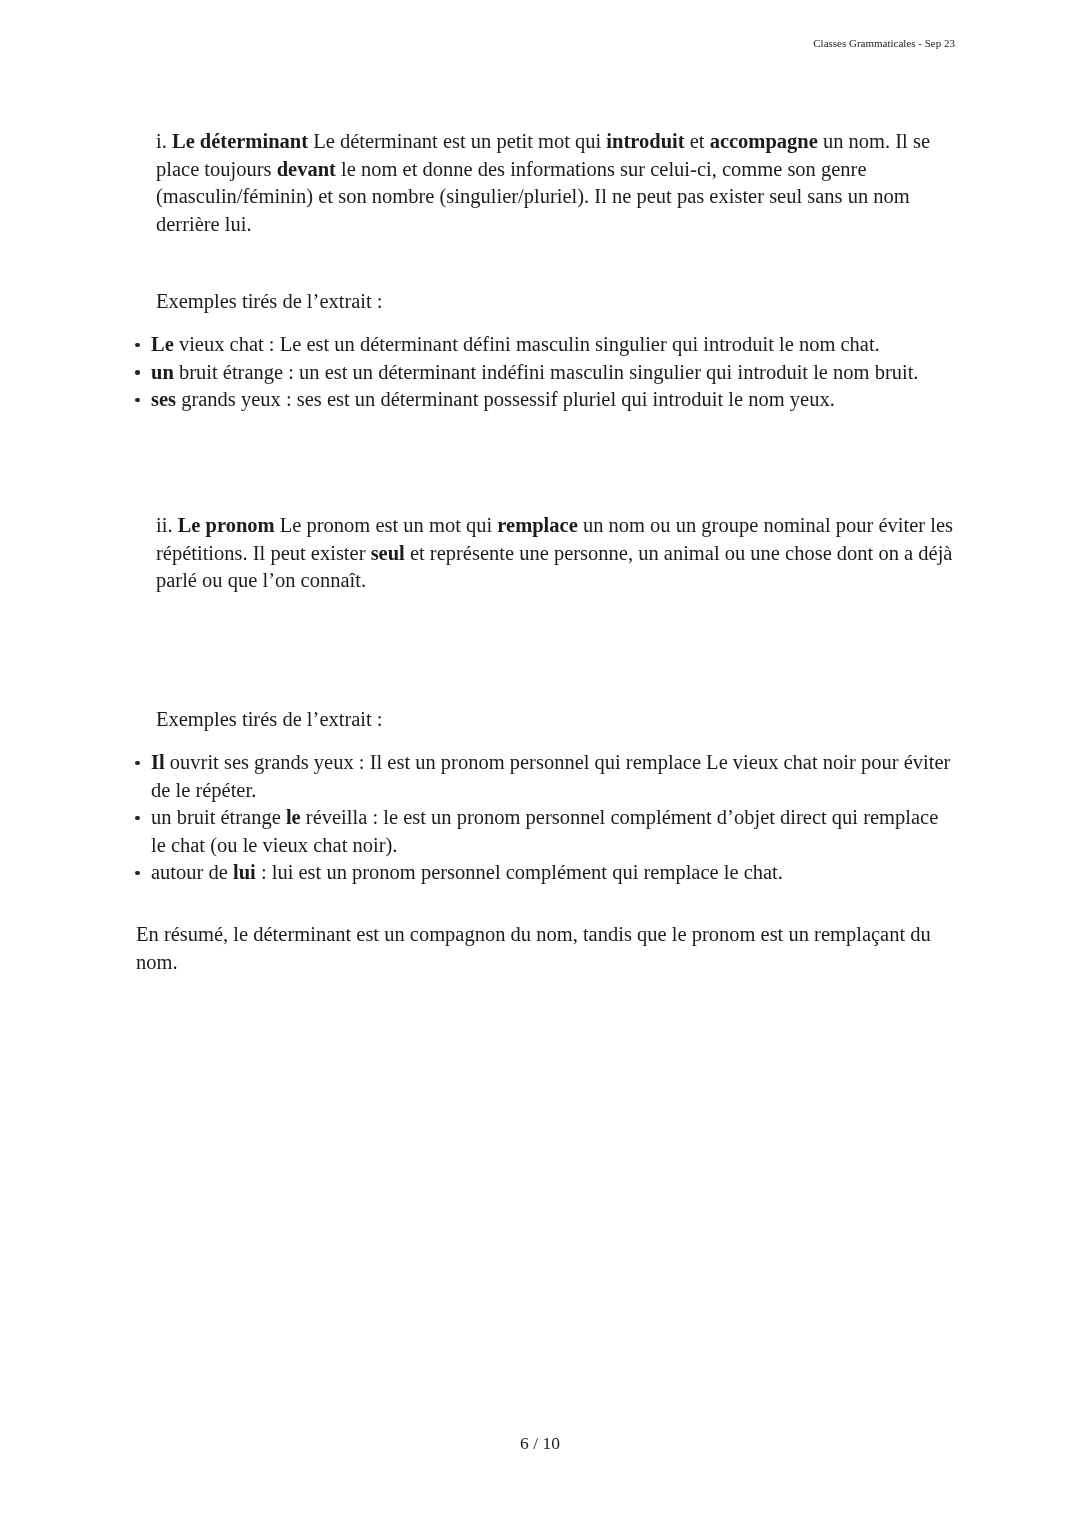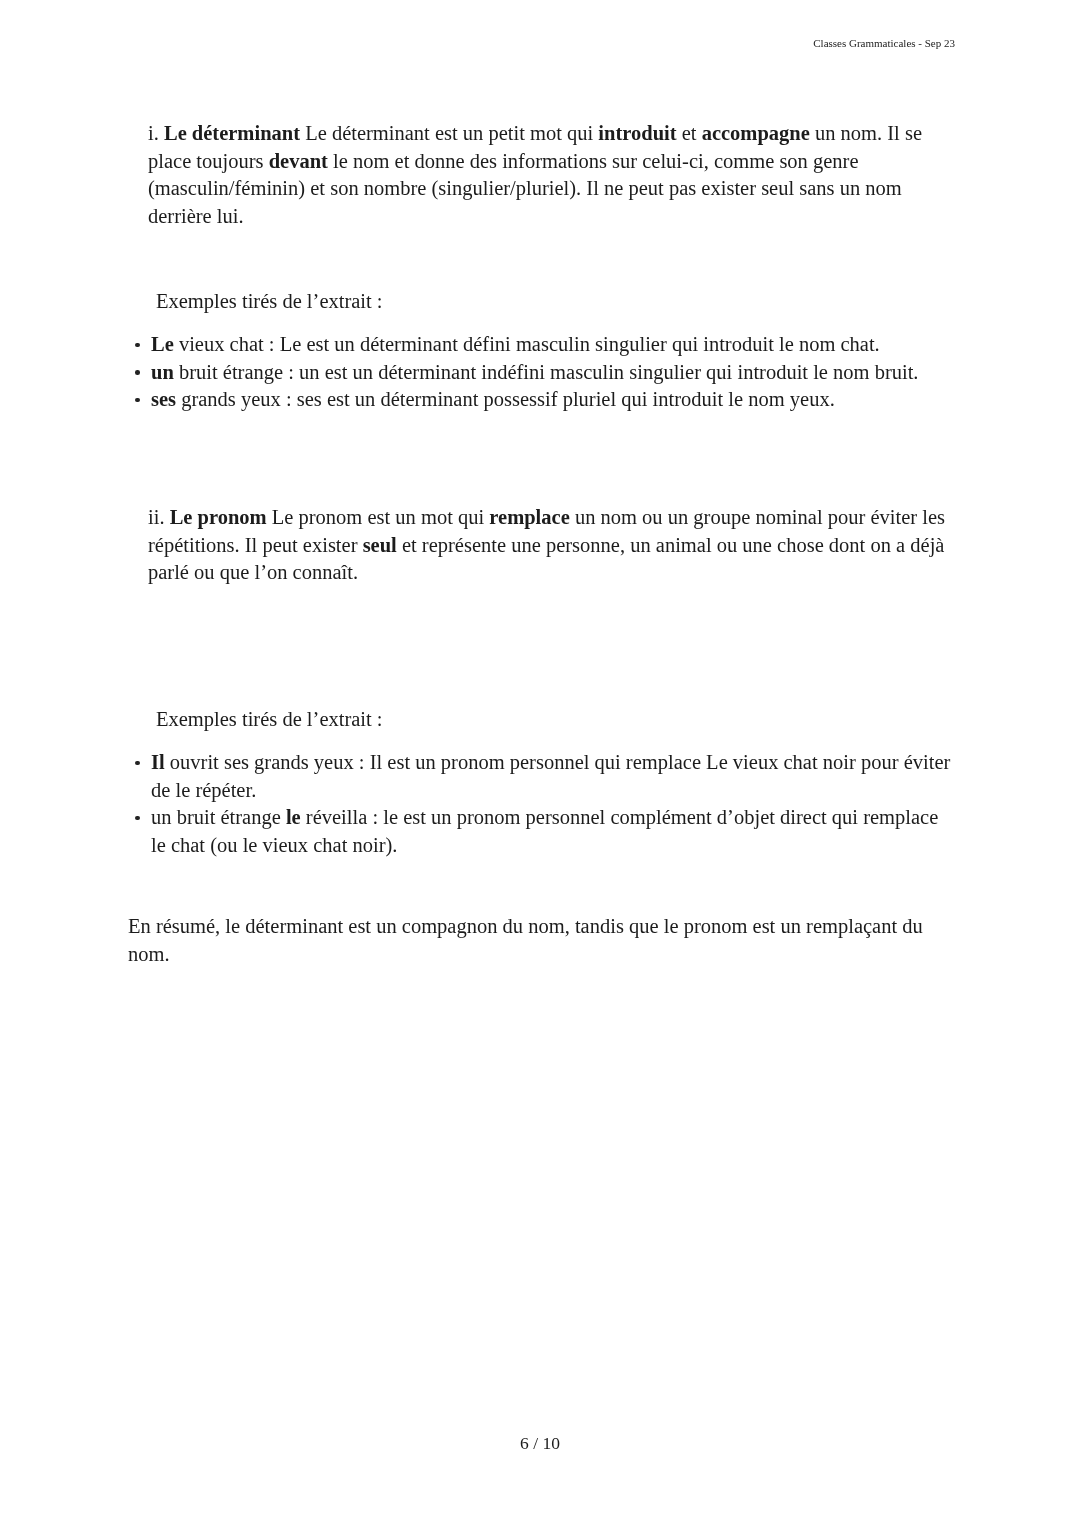--- a/index.html
+++ b/index.html
@@ -17,21 +17,21 @@
     top:33px;
     right:125px;
     font-size:11px;
     line-height:20px;
     color:#222222;
   }
   .para{
     position:absolute;
     left:148px;
     width:800px;
-    margin:0;
+    margin:8px;
     font-size:20.5px;
     line-height:27.5px;
   }
   .flush{
     left:128px;
     width:832px;
   }
   .examples-label{
     position:absolute;
     left:148px;
@@ -92,19 +92,20 @@
     <li><b>ses</b><span> grands yeux : ses est un déterminant possessif pluriel qui introduit le nom yeux.</span></li>
   </ul>
 
   <p class="para" style="top:504px"><span>ii. </span><b>Le pronom</b><span> Le pronom est un mot qui </span><b>remplace</b><span> un nom ou un groupe nominal pour éviter les répétitions. Il peut exister </span><b>seul</b><span> et représente une personne, un animal ou une chose dont on a déjà parlé ou que l’on connaît.</span></p>
 
   <p class="examples-label" style="top:698px">Exemples tirés de l’extrait :</p>
 
   <ul class="blist" style="top:749px">
     <li><b>Il</b><span> ouvrit ses grands yeux : Il est un pronom personnel qui remplace Le vieux chat noir pour éviter de le répéter.</span></li>
     <li><span>un bruit étrange </span><b>le</b><span> réveilla : le est un pronom personnel complément d’objet direct qui remplace le chat (ou le vieux chat noir).</span></li>
+    <li><span>autour de </span><b>lui</b><span> : lui est un pronom personnel complément qui remplace le chat.</span></li>
   </ul>
 
   <p class="para flush" style="top:913px"><span>En résumé, le déterminant est un compagnon du nom, tandis que le pronom est un remplaçant du nom.</span></p>
 
   <div class="pageno">6 / 10</div>
 
 </div>
 
 </body></html>

